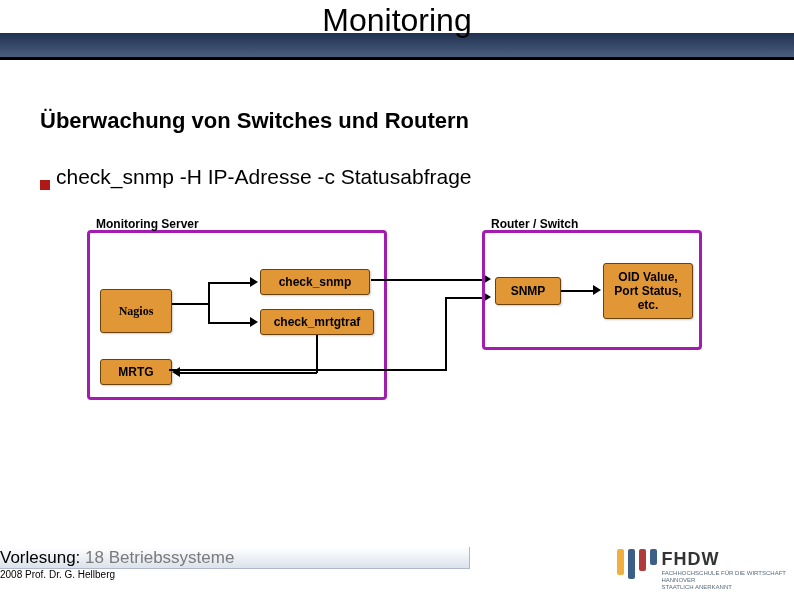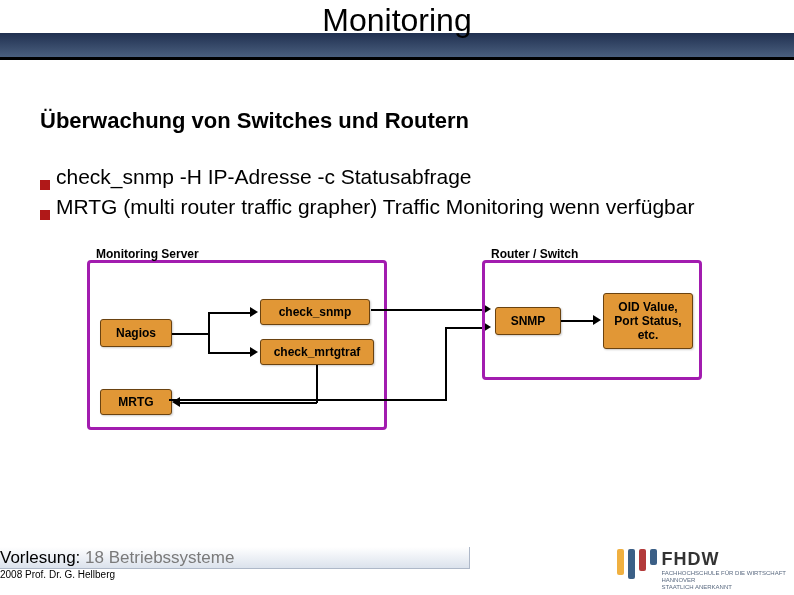--- a/index.html
+++ b/index.html
@@ -89,21 +89,21 @@
     border-radius: 3px;
     box-shadow: 1px 1px 2px rgba(0,0,0,0.2);
     text-align: center;
     display: flex;
     align-items: center;
     justify-content: center;
     padding: 2px 4px;
   }
   
   .g1 { left: 0; top: 18px; width: 300px; height: 170px; }
-  .b-nagios { left: 10px; top: 56px; width: 72px; height: 28px; }
+  .b-nagios { left: 10px; top: 56px; width: 72px; height: 44px; font-family: Liberation Serif, serif; }
   .b-mrtg   { left: 10px; top: 126px; width: 72px; height: 26px; }
   .b-chksnmp { left: 170px; top: 36px; width: 110px; height: 26px; text-align: right; }
   .b-chkmrtg { left: 170px; top: 76px; width: 114px; height: 26px; text-align: right; }
   
   .g2 { left: 395px; top: 18px; width: 220px; height: 120px; }
   .b-snmp { left: 10px; top: 44px; width: 66px; height: 28px; }
   .b-oid  { left: 118px; top: 30px; width: 90px; height: 56px; }
   
   .hline { position: absolute; height: 2px; background: #000; }
   .vline { position: absolute; width: 2px; background: #000; }
@@ -165,24 +165,20 @@
   <div class="title-text">Monitoring</div>
 </div>
 
 <div class="content">
   <div class="subtitle">Überwachung von Switches und Routern</div>
 
   <div class="bullet-line">
     <span class="sq"></span>
     <span class="txt">check_snmp -H IP-Adresse -c Statusabfrage</span>
   </div>
-  <div class="bullet-line">
-    <span class="sq"></span>
-    <span class="txt">MRTG (multi router traffic grapher) Traffic Monitoring wenn verfügbar</span>
-  </div>
 
   <div class="diagram" style="height:200px;">
 
     <div class="group g1">
       <div class="group-label">Monitoring Server</div>
       <div class="box b-nagios">Nagios</div>
       <div class="box b-mrtg">MRTG</div>
       <div class="box b-chksnmp">check_snmp</div>
       <div class="box b-chkmrtg">check_mrtgtraf</div>
 

